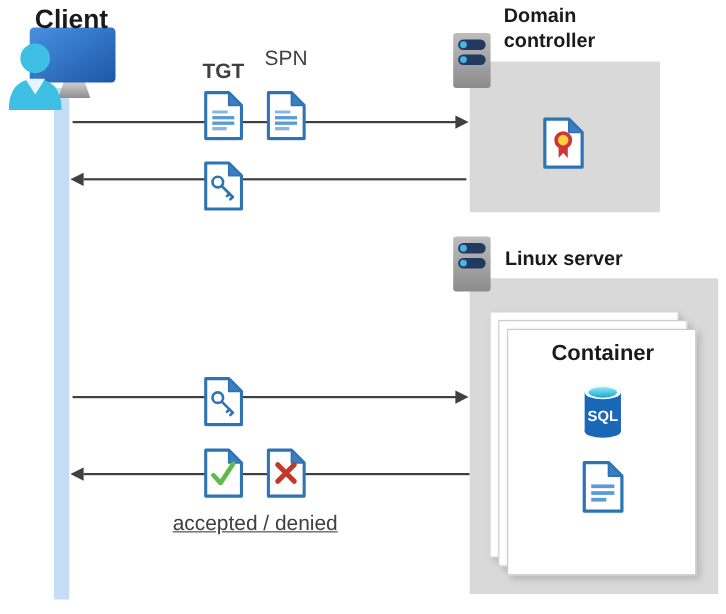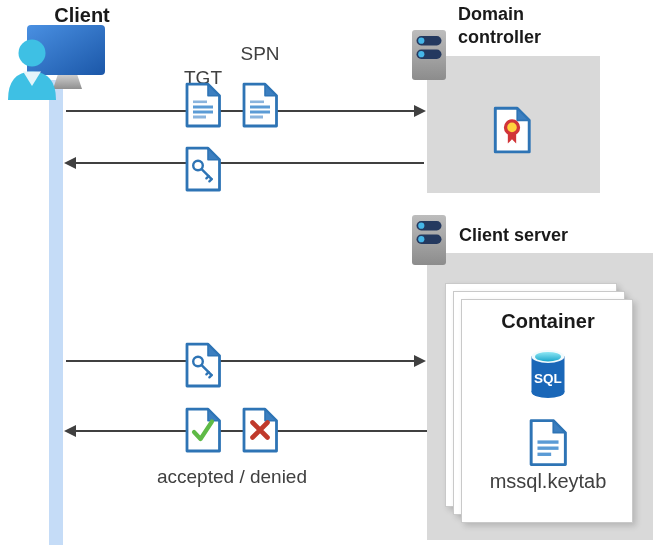--- a/index.html
+++ b/index.html
@@ -91,21 +91,21 @@
       <rect x="5.5" y="20.5" width="25" height="9.5" rx="4.7" style="fill:var(--server-bar-navy)"></rect>
       <circle cx="10.3" cy="25.2" r="3.1" style="fill:var(--server-dot-blue)"></circle>
     </symbol>
   </defs>
 </svg>
 
 <div class="canvas">
 
   <div class="abs lifeline" style="left:49px;top:80px;width:14px;height:465px;z-index:0;"></div>
 
-  <div class="abs heading center" style="left:42px;top:2px;width:80px;font-size:20px;z-index:5;">Client</div>
+  <div class="abs heading center" style="left:25px;top:2px;width:80px;font-size:24px;z-index:5;">Client</div>
   <svg class="abs icon" style="left:3px;top:22px;z-index:4;" width="105" height="80" viewBox="0 0 105 80">
     <g>
       <path d="M55 52 L74 52 L79 67 L50 67 Z" fill="url(#gradStand)"></path>
       <rect x="24" y="3" width="78" height="50" rx="4" fill="url(#gradMonitor)"></rect>
     </g>
     <g>
       <circle cx="29" cy="31" r="13.5" fill="#3ec0e4"></circle>
       <path d="M5 78 Q5 50 29 49.5 Q53 50 53 78 Z" fill="#3ec0e4"></path>
       <path d="M20 49.5 L29 64 L38 49.5 Z" fill="#e4f5fb"></path>
     </g>
@@ -121,21 +121,21 @@
   </div>
   <div>
     <div class="abs line" style="left:66px;top:360px;width:350px;"></div>
     <div class="abs head-right" style="left:414px;top:355px;"></div>
   </div>
   <div>
     <div class="abs head-left" style="left:64px;top:425px;"></div>
     <div class="abs line" style="left:76px;top:430px;width:351px;"></div>
   </div>
 
-  <div class="abs plain center" style="left:180px;top:67px;width:46px;z-index:5;">TGT</div>
+  <div class="abs plain center" style="left:180px;top:55px;width:46px;z-index:5;font-weight:bold;">TGT</div>
   <div class="abs plain center" style="left:237px;top:43px;width:46px;z-index:5;">SPN</div>
 
   <svg class="abs icon" style="left:184px;top:82px;z-index:5;" width="38" height="46" viewBox="0 0 38 46">
       <use href="#doc-page"></use>
       <use href="#doc-lines4"></use>
     </svg>
   <svg class="abs icon" style="left:241px;top:82px;z-index:5;" width="38" height="46" viewBox="0 0 38 46">
       <use href="#doc-page"></use>
       <use href="#doc-lines4"></use>
     </svg>
@@ -149,49 +149,48 @@
     </svg>
   <svg class="abs icon" style="left:184px;top:407px;z-index:5;" width="38" height="46" viewBox="0 0 38 46">
       <use href="#doc-page"></use>
       <use href="#check-glyph"></use>
     </svg>
   <svg class="abs icon" style="left:241px;top:407px;z-index:5;" width="38" height="46" viewBox="0 0 38 46">
       <use href="#doc-page"></use>
       <use href="#x-glyph"></use>
     </svg>
 
-  <div class="abs plain center" style="left:112px;top:466px;width:240px;">accepted / denied</div>
+  <div class="abs plain center" style="left:112px;top:466px;width:240px;text-decoration:underline;">accepted / denied</div>
 
   <div class="abs graybox" style="left:427px;top:56px;width:173px;height:137px;z-index:1;"></div>
   <svg class="abs icon" style="left:411px;top:29px;z-index:2;" width="36" height="52" viewBox="0 0 36 52">
       <use href="#server-sym"></use>
     </svg>
   <div class="abs heading" style="left:458px;top:3px;width:120px;z-index:2;">Domain controller</div>
   <svg class="abs icon" style="left:492px;top:106px;z-index:2;" width="40" height="48" viewBox="0 0 38 46">
       <use href="#doc-page"></use>
       <use href="#cert-glyph"></use>
     </svg>
 
   <div class="abs graybox" style="left:427px;top:253px;width:226px;height:287px;z-index:0;"></div>
   <svg class="abs icon" style="left:411px;top:214px;z-index:2;" width="36" height="52" viewBox="0 0 36 52">
       <use href="#server-sym"></use>
     </svg>
-  <div class="abs heading" style="left:459px;top:224px;width:190px;z-index:2;">Client server</div>
+  <div class="abs heading" style="left:459px;top:224px;width:190px;z-index:2;">Linux server</div>
 
   <div class="abs card card-back" style="left:445px;top:283px;width:172px;height:224px;"></div>
   <div class="abs card card-mid" style="left:453px;top:291px;width:172px;height:224px;"></div>
   <div class="abs card card-front" style="left:461px;top:299px;width:172px;height:224px;">
     <div class="abs ctitle center" style="left:0;top:10px;width:172px;">Container</div>
     <svg class="abs icon" style="left:66px;top:48px;" width="40" height="52" viewBox="0 0 40 52">
       <rect x="3.5" y="8" width="33" height="36" style="fill:var(--sql-blue)"></rect>
       <ellipse cx="20" cy="44" rx="16.5" ry="6" style="fill:var(--sql-blue)"></ellipse>
       <ellipse cx="20" cy="8.5" rx="16.5" ry="6.5" fill="#f2fbfd"></ellipse>
       <ellipse cx="20" cy="8.7" rx="13" ry="4.8" fill="url(#gradSqlTop)"></ellipse>
       <text x="20" y="35" text-anchor="middle" font-family="Liberation Sans, sans-serif" font-size="13.5" font-weight="bold" fill="#ffffff">SQL</text>
     </svg>
     <svg class="abs icon" style="left:66px;top:118px;" width="40" height="49" viewBox="0 0 38 46">
         <use href="#doc-page"></use>
         <use href="#doc-lines3"></use>
       </svg>
-    <div class="abs keytab center" style="left:0;top:170px;width:172px;">mssql.keytab</div>
   </div>
 
 </div>
 
 </body></html>

